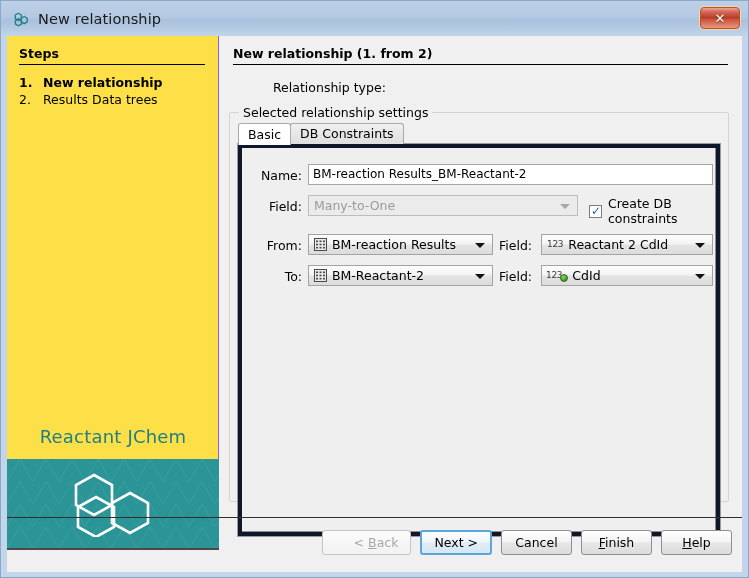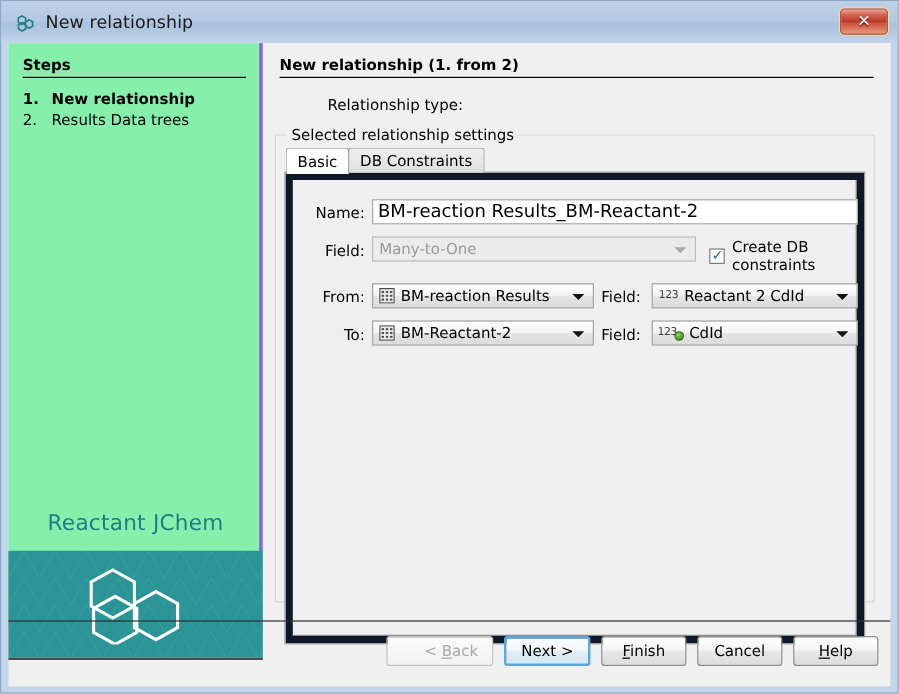--- a/index.html
+++ b/index.html
@@ -67,22 +67,22 @@
     left: 6px; top: 35px;
     width: 735px; height: 536px;
     background: #f0f0f0;
   }
 
   
   .steps-panel {
     position: absolute;
     left: 0; top: 0;
     width: 212px; height: 478px;
-    background: #86efac;
-    border-right: 3px solid #8b5cf6;
+    background: #fde047;
+    border-right: 1px solid #8b5cf6;
   }
   .steps-title {
     position: absolute;
     left: 12px; top: 10px;
     width: 186px;
     font-weight: bold;
     font-size: 12.5px;
     color: #000;
     padding-bottom: 3px;
     border-bottom: 1px solid #000;
@@ -240,38 +240,38 @@
   .tab.inactive {
     background: linear-gradient(to bottom, #f0f0f0 0%, #dedede 100%);
     margin-left: -1px;
   }
 
   .tabpanel {
     position: absolute;
     left: 8px; top: 31px;
     width: 482px; height: 392px;
     background: #efefef;
-    border: 6px solid #0f172a;
+    border: 4px solid #0f172a;
     outline: 1px solid #9a9a9a;
     box-shadow: inset -1px -1px 0 #8d8d8d;
   }
 
   
   .form-label {
     position: absolute;
     font-size: 12.5px;
     color: #000;
     text-align: right;
   }
   .text-field {
     position: absolute;
     height: 21px;
     background: #ffffff;
     border: 1px solid #a6a6a6;
-    font-size: 15px;
+    font-size: 12px;
     color: #000;
     line-height: 19px;
     padding-left: 4px;
     white-space: nowrap;
     overflow: hidden;
     cursor: text;
   }
 
   .checkbox-row {
     position: absolute;
@@ -515,24 +515,24 @@
 
     <div class="footer-sep"></div>
     <div class="buttonbar">
       <div class="btn disabled">
           <span>&lt;&nbsp;<span class="mn">B</span>ack</span>
         </div>
       <div class="btn focused">
           <span>Next&nbsp;&gt;</span>
         </div>
       <div class="btn">
+          <span>Cancel</span>
+        </div>
+      <div class="btn">
           <span><span class="mn">F</span>inish</span>
-        </div>
-      <div class="btn">
-          <span>Cancel</span>
         </div>
       <div class="btn">
           <span><span class="mn">H</span>elp</span>
         </div>
     </div>
 
   </div>
 </div>
 
 </body></html>

